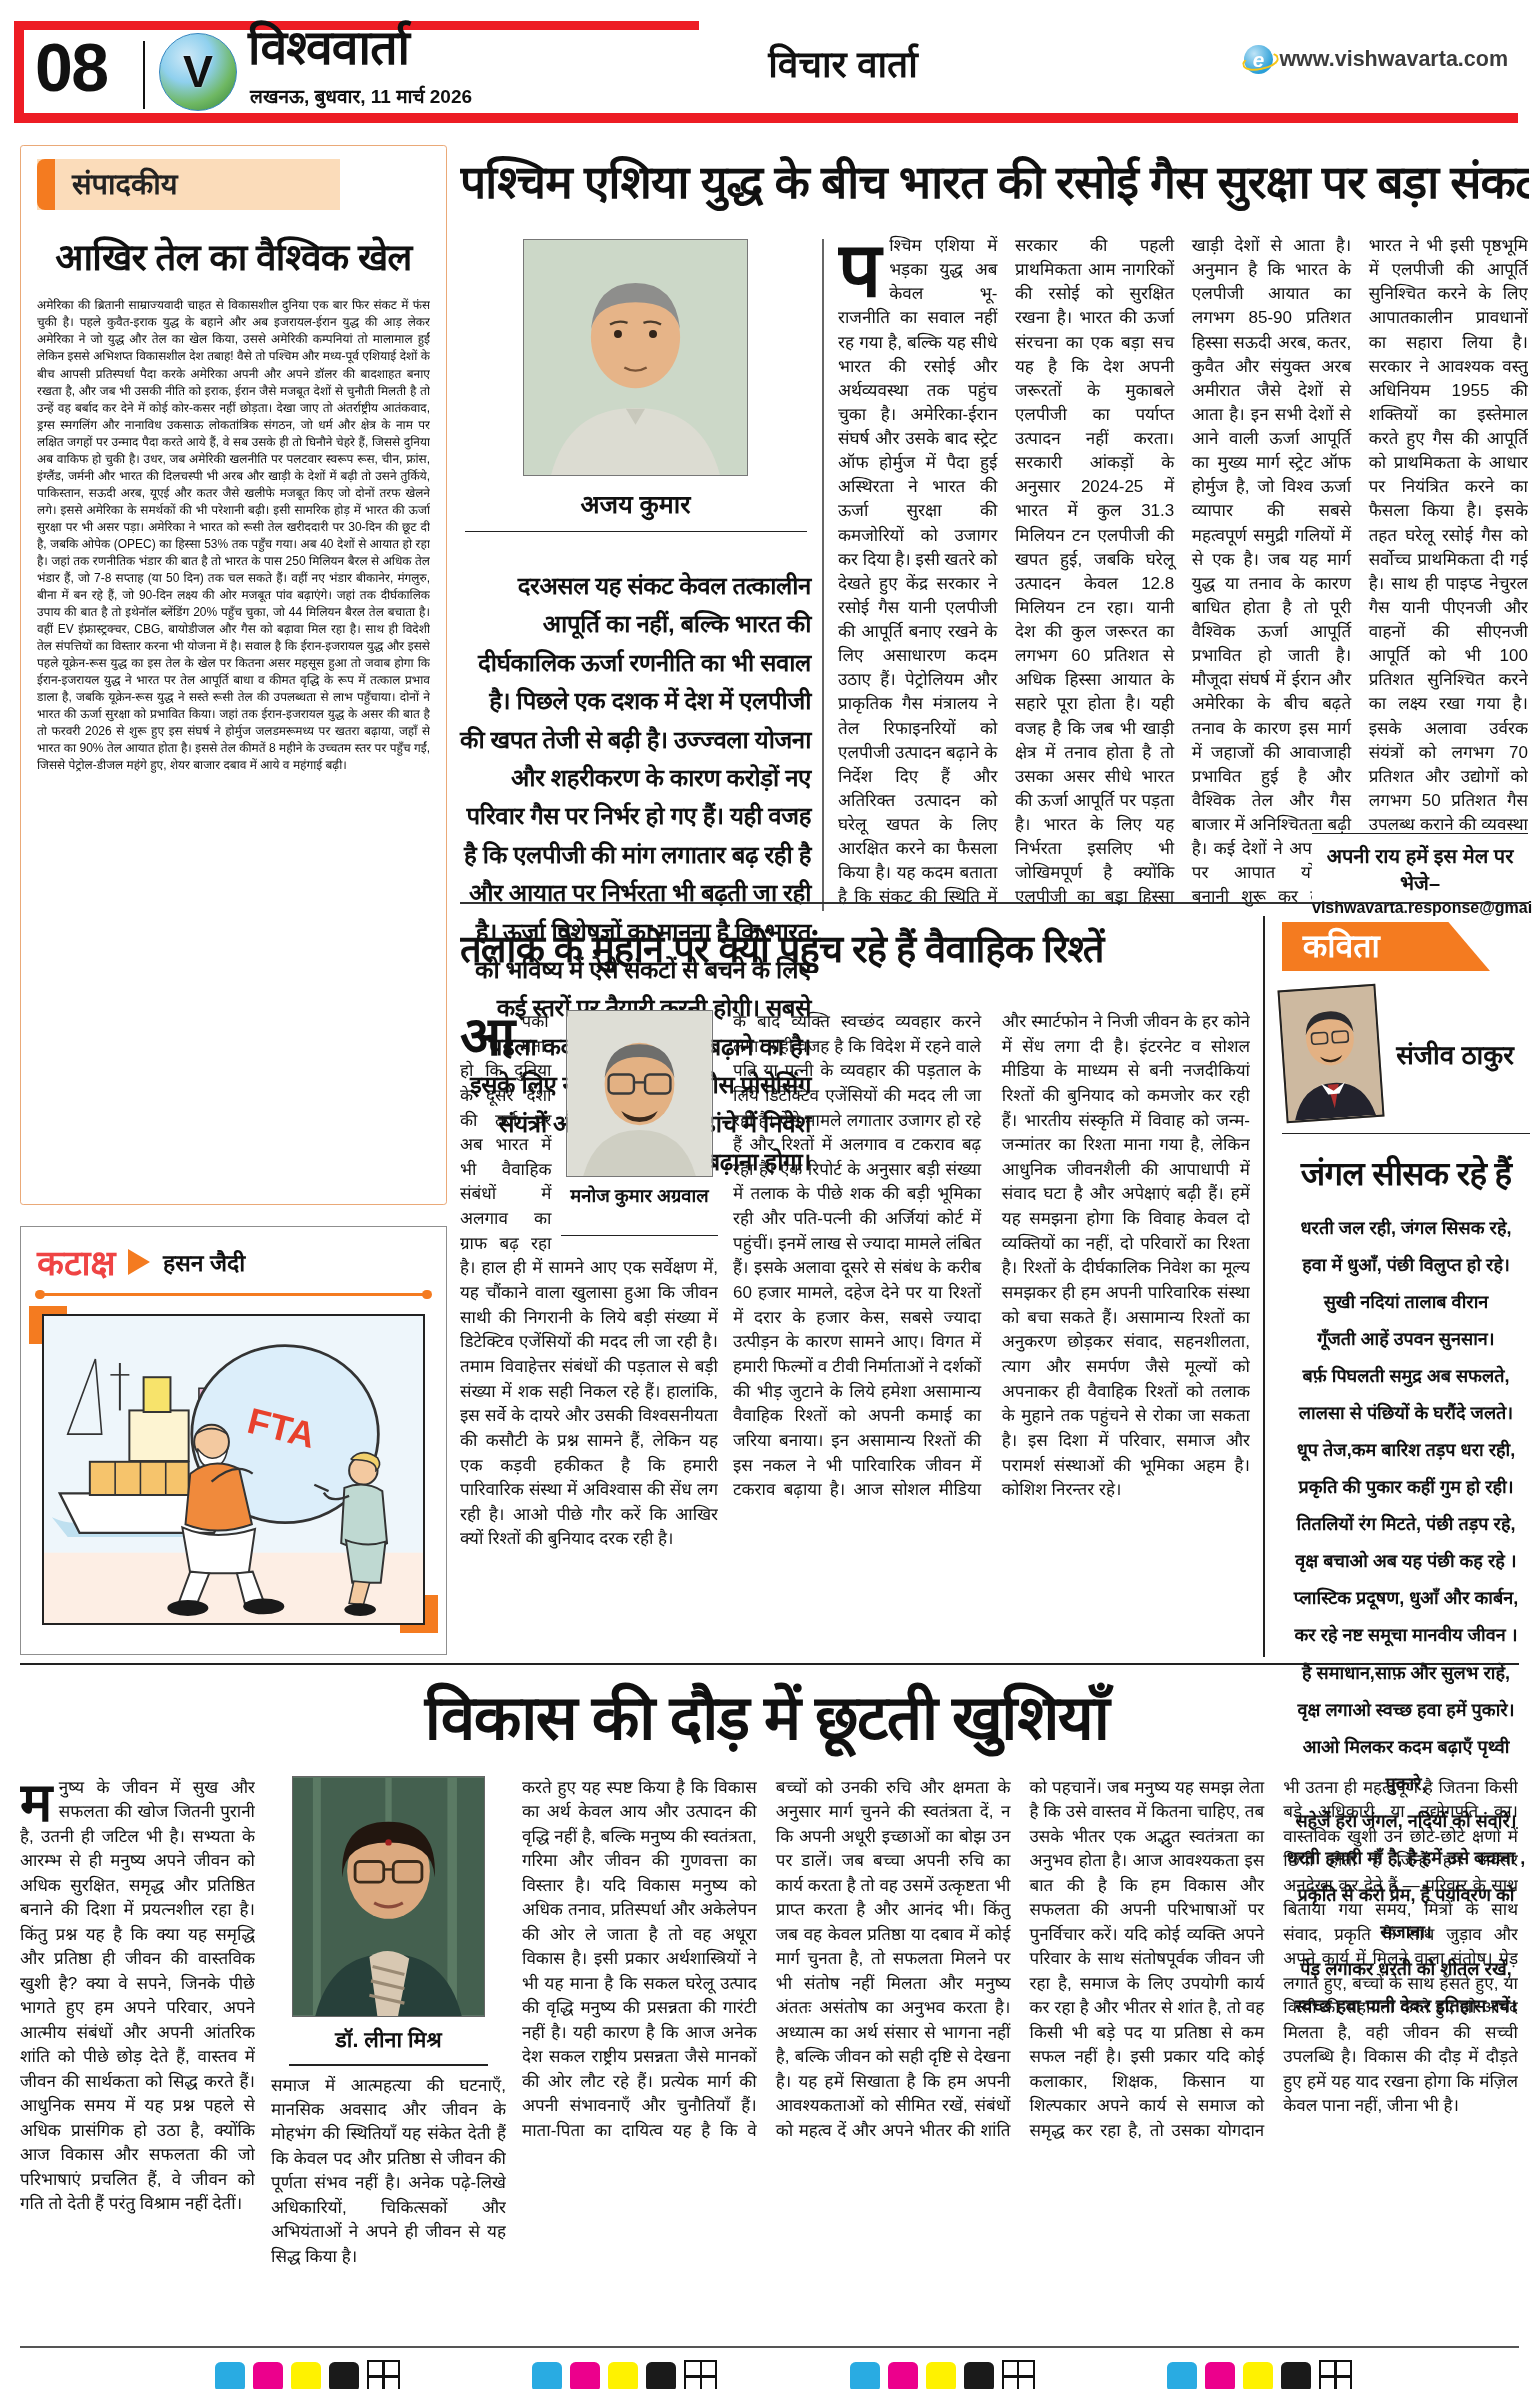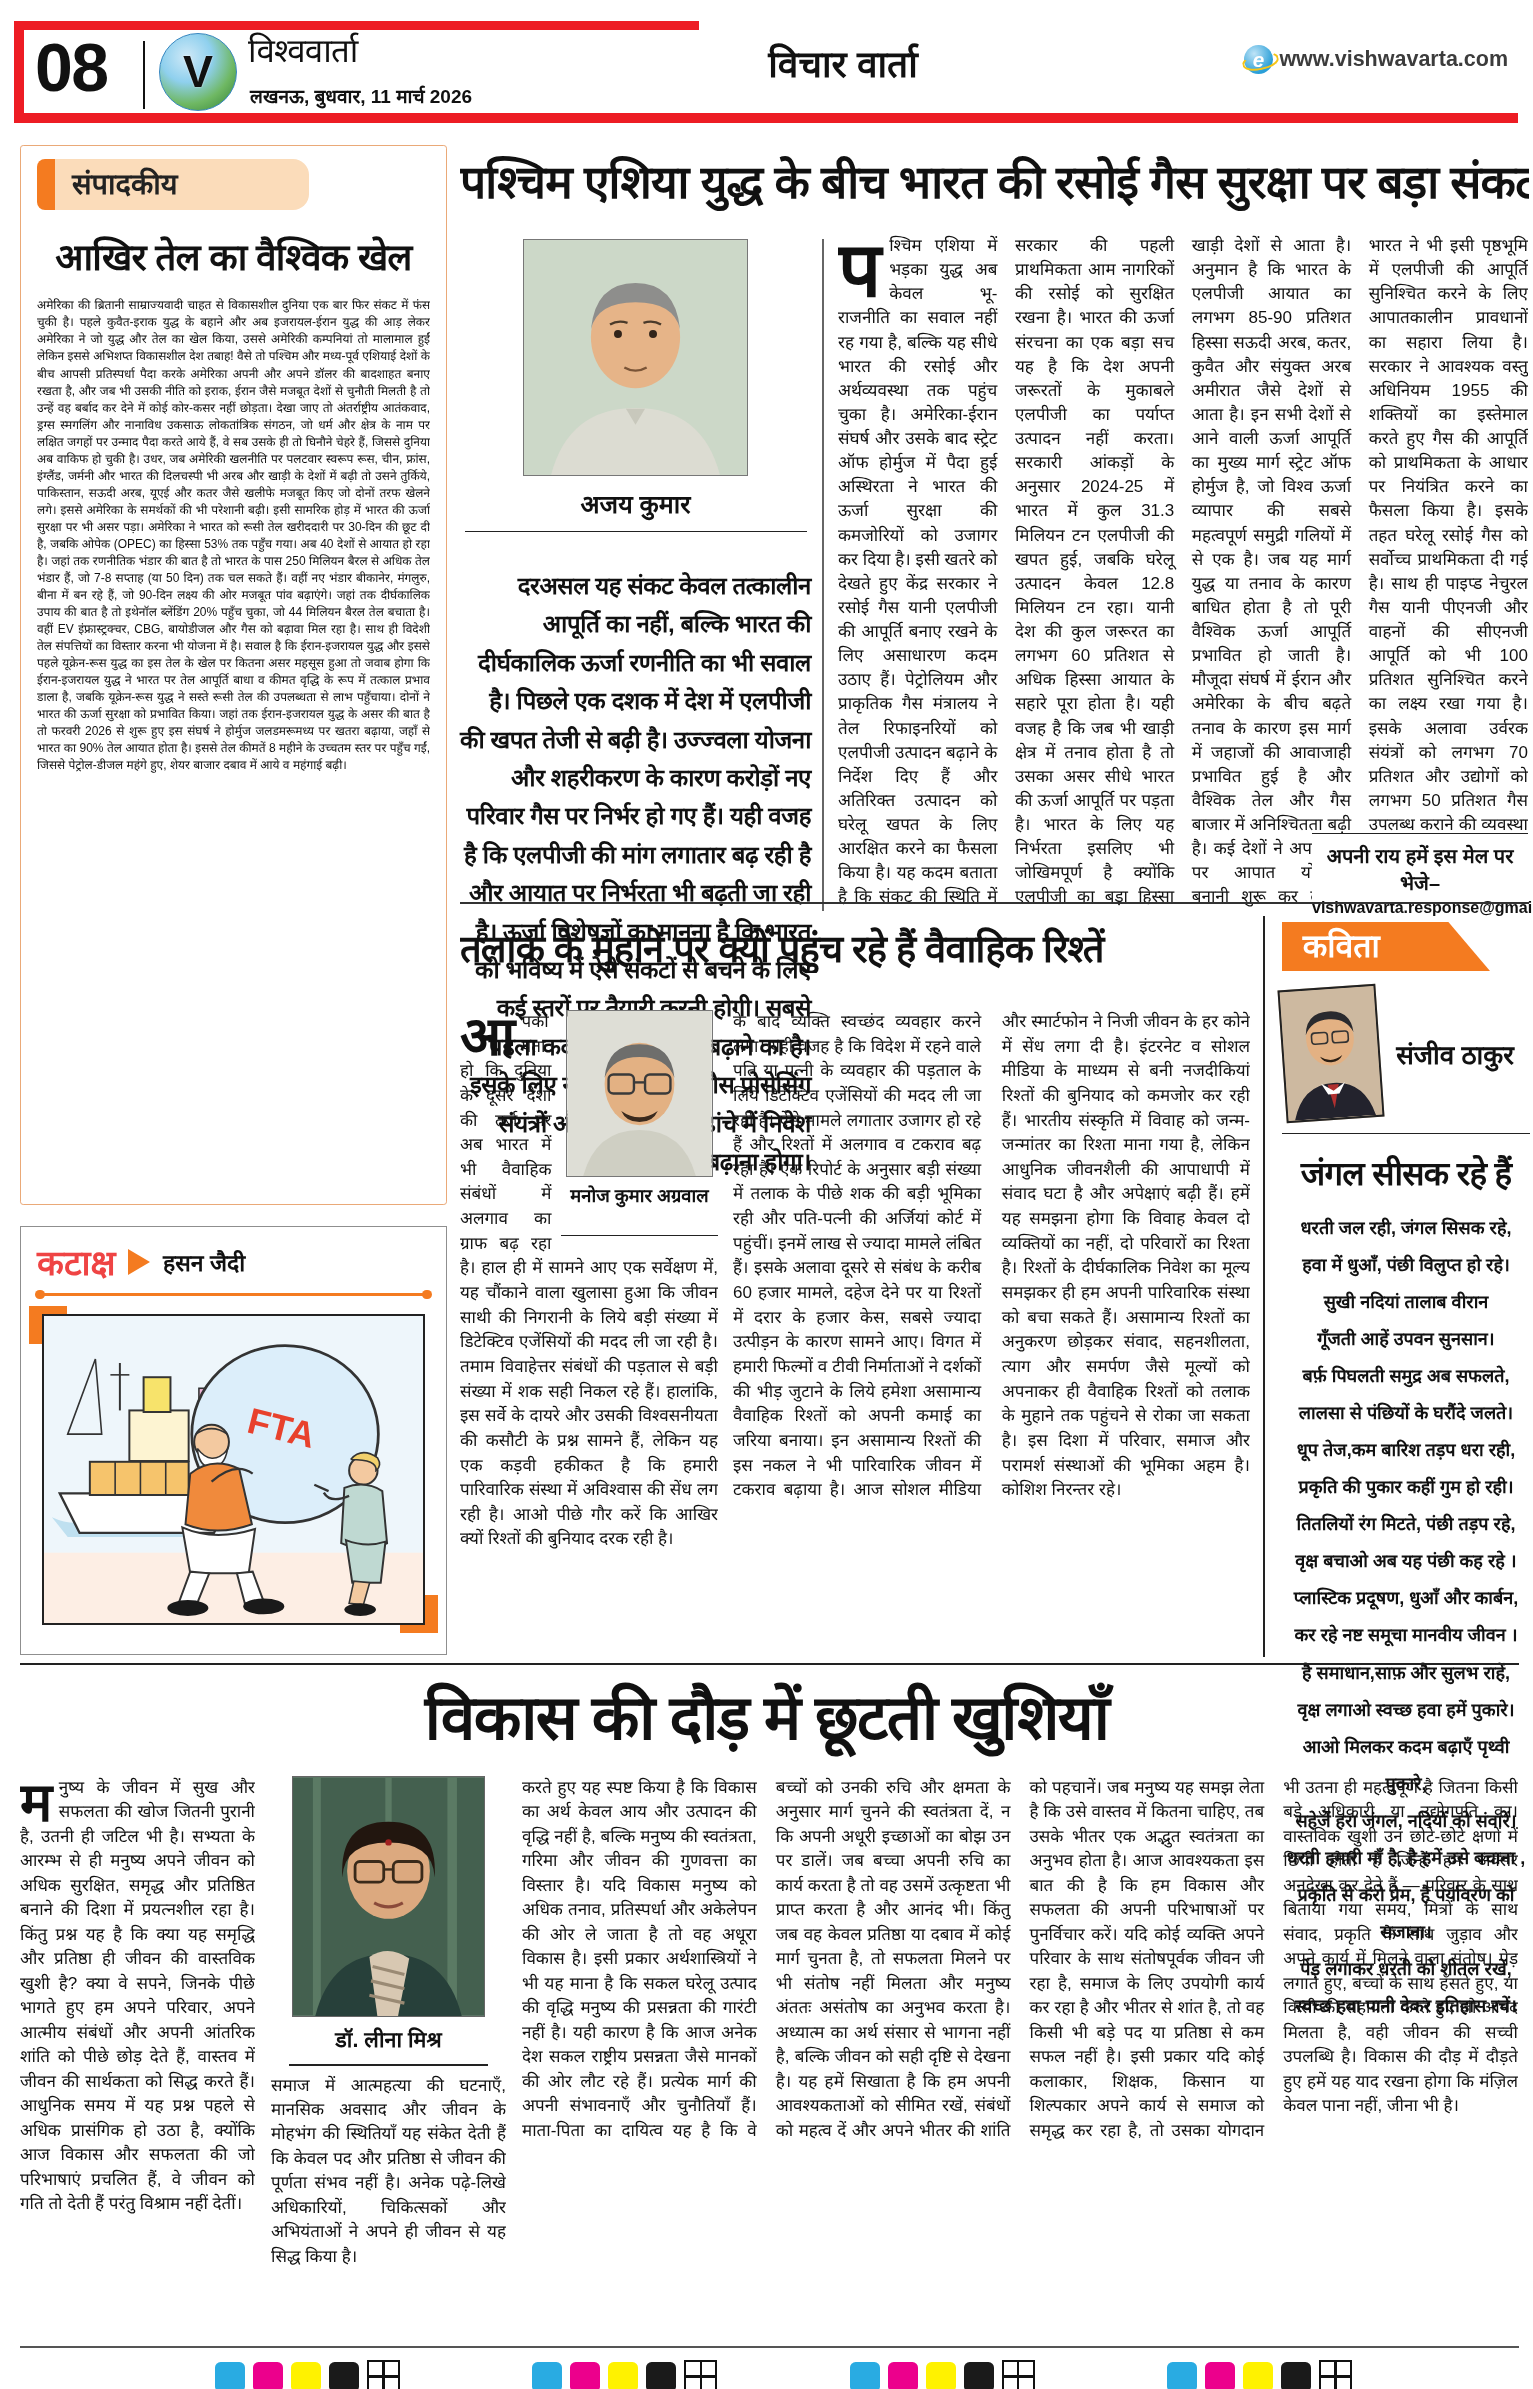--- a/index.html
+++ b/index.html
@@ -9,33 +9,33 @@
   
   .red-top{left:14.3px;top:20.7px;width:685px;height:9.5px;background:#ed1c24;border-radius:6.4px 0 0 0;}
   .red-left{left:14.3px;top:20.7px;width:9.5px;height:102px;background:#ed1c24;}
   .red-bottom{left:14.3px;top:113px;width:1504px;height:9.5px;background:#ed1c24;}
   .page-number{left:35px;top:33px;font-size:68px;font-weight:700;line-height:1;letter-spacing:-1.6px;}
   .hdr-divider{left:143px;top:41px;width:2.4px;height:68px;background:#111;}
   .logo{left:159px;top:33px;width:76px;height:76px;border-radius:50%;
         background:radial-gradient(circle at 35% 30%, #cfe9f7 0%, #8fd0ee 35%, #6fb863 65%, #2e7d32 100%);
         border:1.6px solid #3787c0;display:flex;align-items:center;justify-content:center;}
   .logo span{font-size:45px;font-weight:800;color:#111;text-shadow:0 0 1.6px #fff;}
-  .paper-name{left:248px;top:27px;font-size:33px;font-weight:400;letter-spacing:-0.8px;}
+  .paper-name{left:248px;top:13px;font-size:48px;font-weight:700;letter-spacing:-0.8px;}
   .dateline{left:250px;top:83px;font-size:19px;font-weight:600;}
   .page-title{left:684px;top:37px;width:318px;text-align:center;font-size:37px;font-weight:800;}
   .website{left:1244px;top:45px;display:flex;align-items:center;gap:6.4px;}
   .e-icon{width:29px;height:29px;border-radius:50%;position:relative;
           background:radial-gradient(circle at 35% 30%, #bfe4f7, #2a9fd8 70%);
           display:flex;align-items:center;justify-content:center;color:#fff;font-weight:800;font-size:20.7px;font-style:italic;}
   .e-icon::after{content:"";position:absolute;left:-2.4px;top:8px;width:33px;height:12.7px;border:2.4px solid #f5c518;border-top-color:transparent;border-radius:50%;transform:rotate(-12deg);}
   .website-text{font-size:21.5px;font-weight:700;color:#3c3c3c;}
   
   .edit-box{left:20px;top:145px;width:427px;height:1060px;border:1.6px solid #eaa978;border-radius:3.2px;
             padding:12.7px 16px;box-sizing:border-box;}
-  .edit-label{position:relative;width:272px;height:51px;background:#fbdcba;border-radius:16px;}
+  .edit-label{position:relative;width:303px;height:51px;background:#fbdcba;border-radius:0;}
   .edit-label .orange-chip{position:absolute;left:0;top:0;width:17.5px;height:51px;background:#f47b20;border-radius:8px 0 0 8px;}
   .edit-label .lbl{position:absolute;left:35px;top:0;font-size:29px;font-weight:800;line-height:51px;color:#222;}
   .edit-headline{text-align:center;font-size:37px;font-weight:800;margin-top:20.7px;letter-spacing:-0.8px;}
   .edit-body{margin-top:16px;font-size:12px;line-height:1.42;text-align:justify;font-weight:500;height:844px;overflow:hidden;}
   
   .kat-box{left:20px;top:1226px;width:427px;height:429px;border:1.6px solid #8f8f8f;padding:11px 16px;box-sizing:border-box;}
   .kat-head{display:flex;align-items:center;gap:12.7px;}
   .kat-title{font-size:35px;font-weight:800;color:#ef4444;}
   .kat-arrow{width:0;height:0;border-left:22px solid #f47b20;border-top:13.5px solid transparent;border-bottom:13.5px solid transparent;}
   .kat-author{font-size:23px;font-weight:700;}

